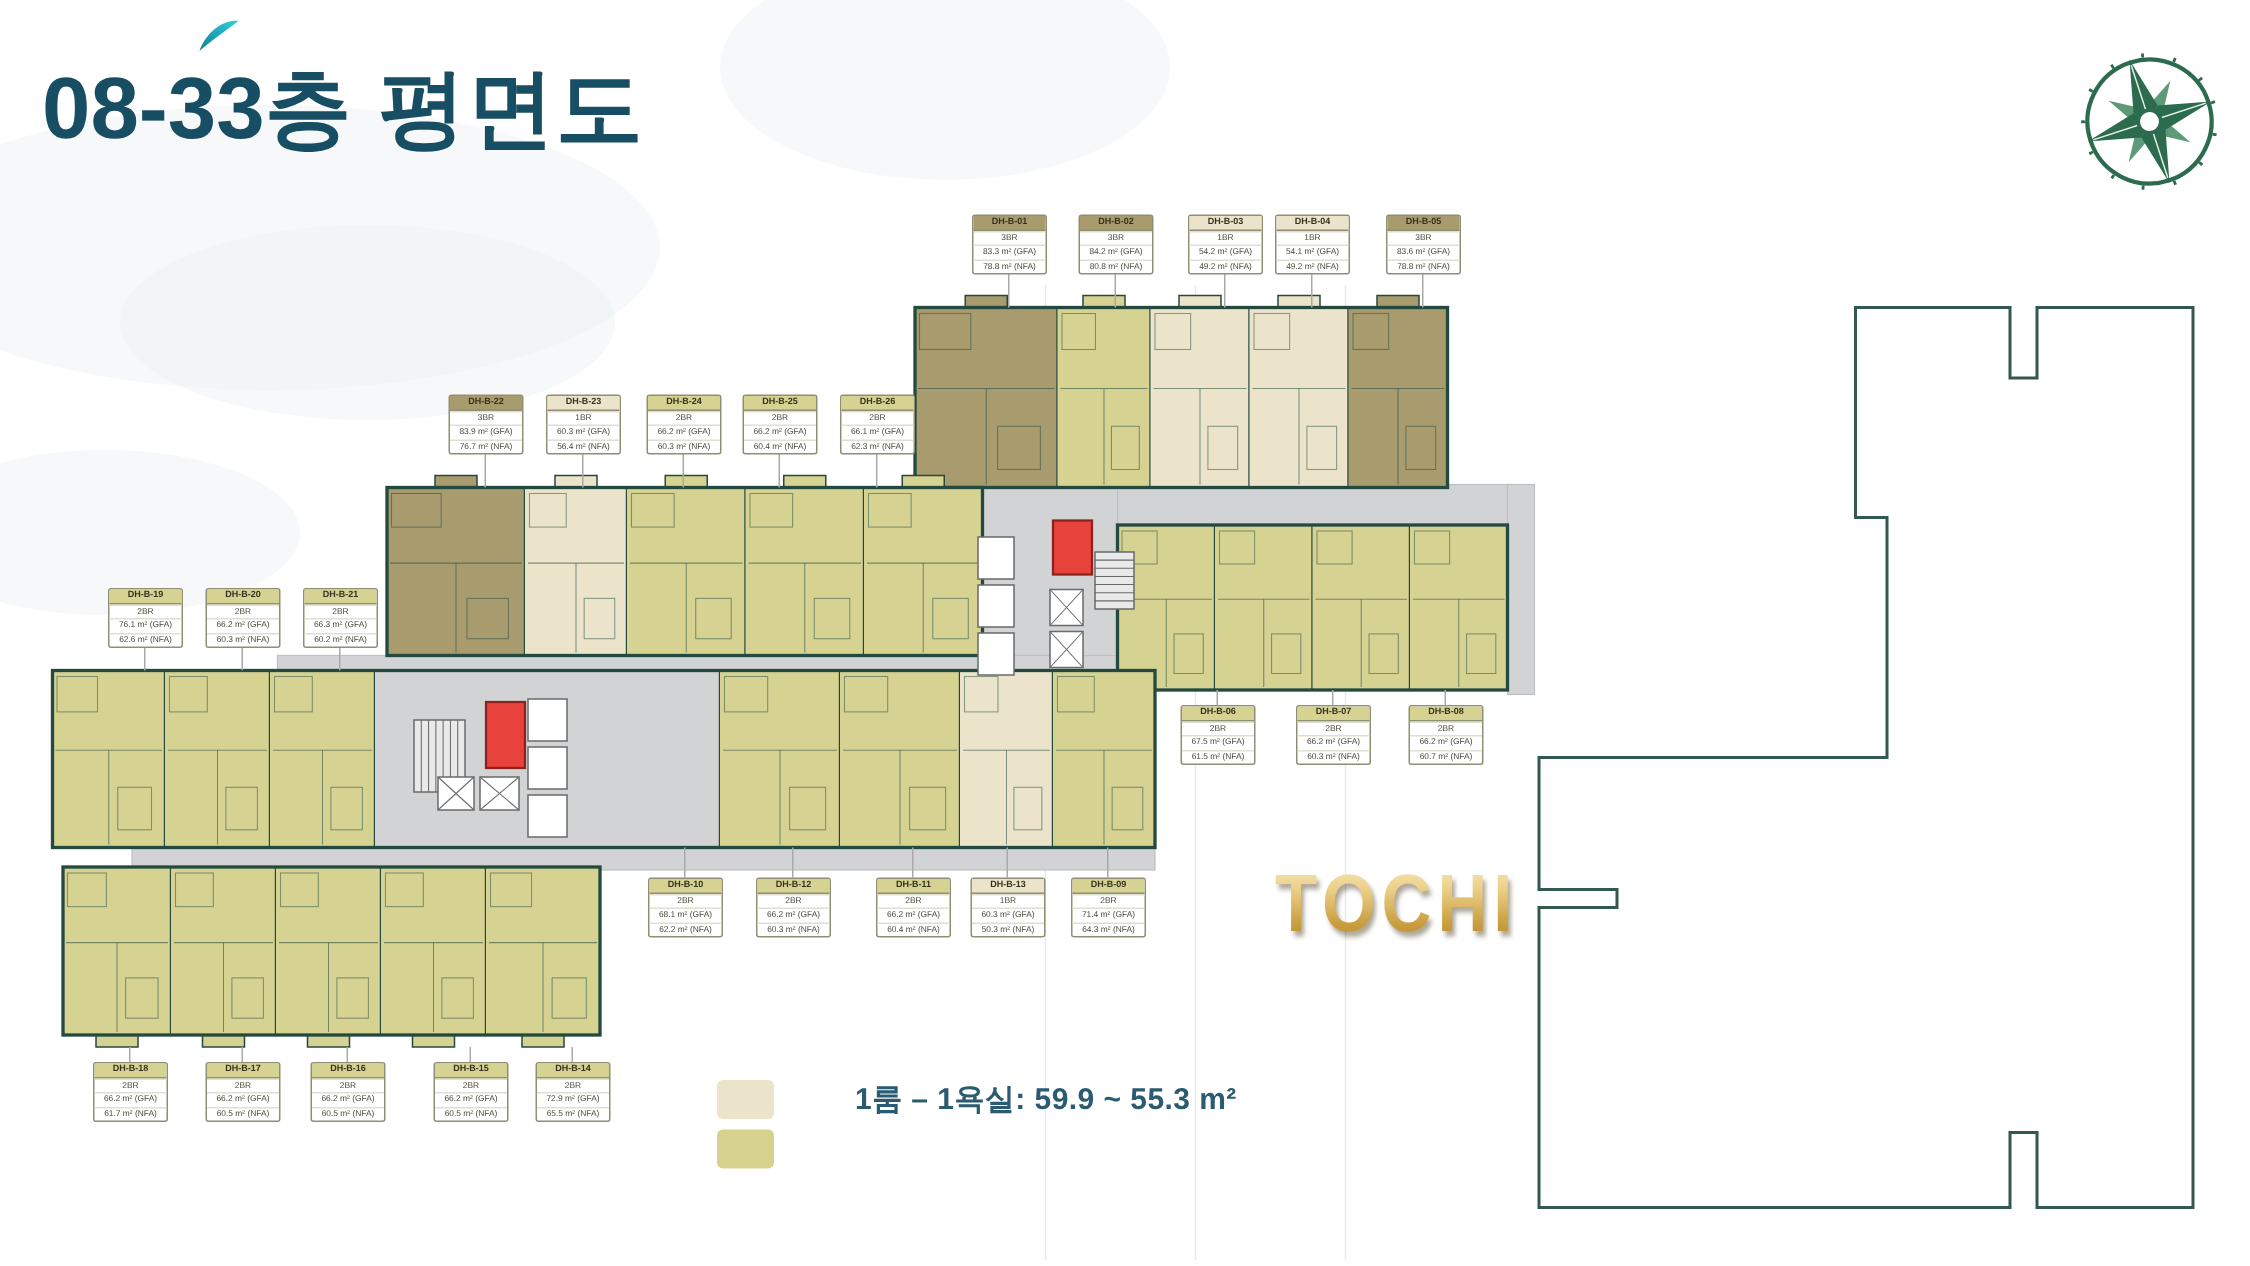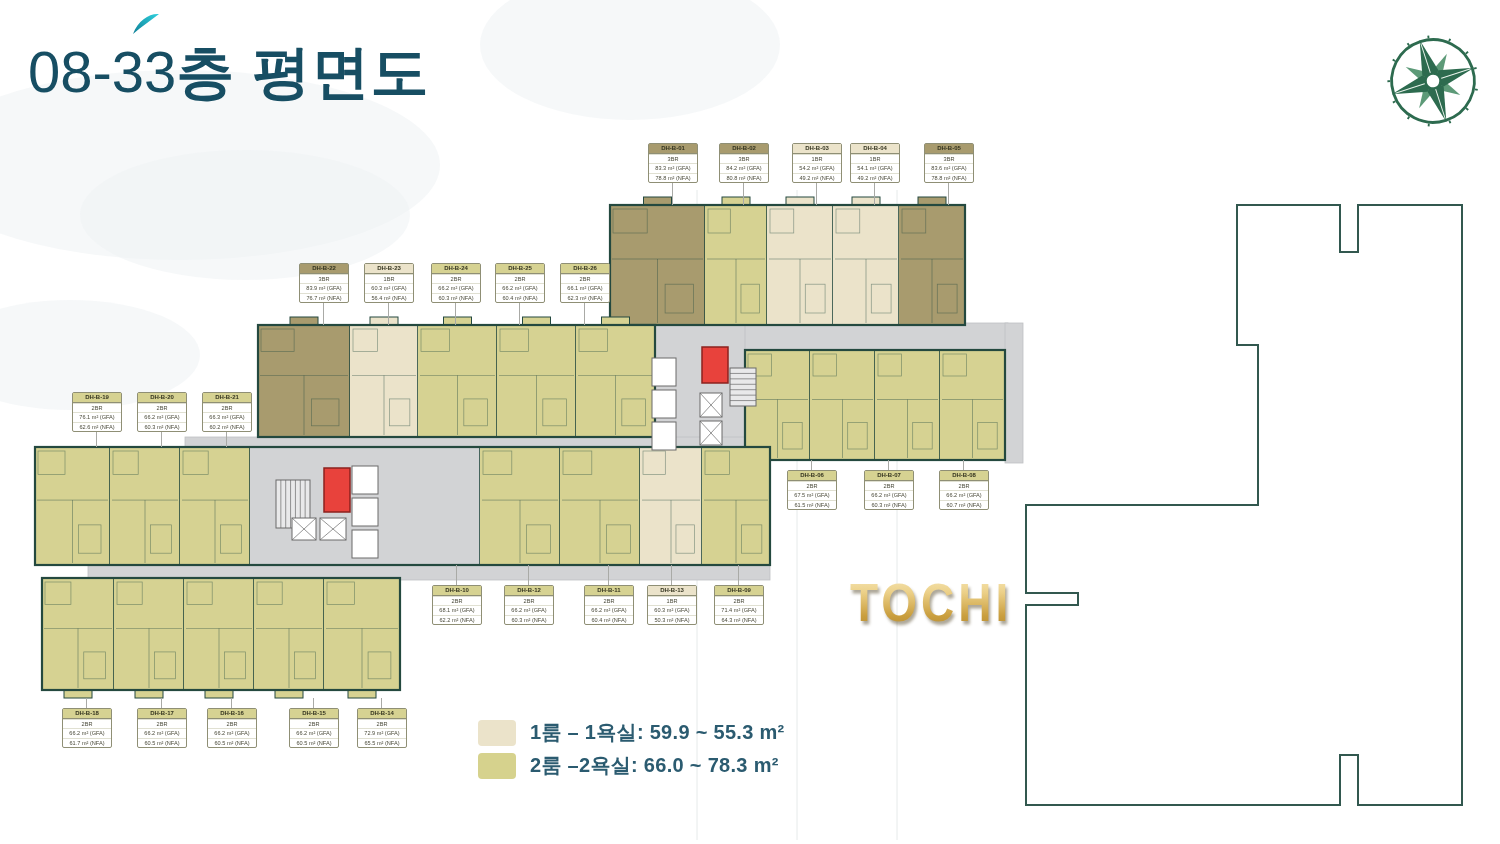--- a/index.html
+++ b/index.html
@@ -2,39 +2,39 @@
 <html><head>
 <meta charset="utf-8">
 <style>
   html,body{margin:0;padding:0;background:#ffffff;}
   .page{position:relative;width:1500px;height:844px;overflow:hidden;background:#ffffff;
         font-family:"Liberation Sans","DejaVu Sans",sans-serif;}
   .cloud{position:absolute;background:#eef3f4;border-radius:50%;opacity:.55;}
   #plan{position:absolute;left:0;top:0;}
   .title{position:absolute;left:28px;top:34px;font-size:58px;font-weight:800;
          color:#174e63;letter-spacing:1px;white-space:nowrap;}
-  .title .num{font-weight:400;letter-spacing:0;margin-top:16px;}
+  .title .num{font-weight:700;letter-spacing:0;margin-top:16px;}
   .swoosh{position:absolute;left:131px;top:12px;}
   .compass{position:absolute;left:1386px;top:34px;}
   .tochi{position:absolute;left:850px;top:570px;font-size:46px;font-weight:800;
          letter-spacing:4px;transform:scaleY(1.18);transform-origin:top left;
          background:linear-gradient(180deg,#f8eec6 0%,#ecd088 35%,#c99e3e 72%,#b3862e 100%);
          -webkit-background-clip:text;background-clip:text;color:transparent;
          filter:drop-shadow(2px 3px 1.5px rgba(60,45,10,.42));}
   
   .callout{position:absolute;width:48px;background:#ffffff;border:1px solid #8f8f75;
            border-radius:2px;font-size:5.6px;line-height:8.5px;text-align:center;
            color:#4a4a3a;z-index:5;}
   .callout .hd{font-weight:bold;font-size:6px;color:#33331f;border-bottom:1px solid #8f8f75;}
   .callout .row{border-top:1px solid #e0e0d2;}
   .callout .row:first-of-type{border-top:none;}
   .leader{position:absolute;width:1px;background:#a9aaa6;z-index:4;}
   
   .legend{position:absolute;left:478px;top:716px;}
-  .legend-row{display:flex;align-items:center;height:33px;}
+  .legend-row{display:flex;align-items:center;height:33px;gap:40px;}
   .legend-swatch{width:38px;height:26px;border-radius:4px;margin-right:14px;flex:none;}
   .legend-text{font-size:20px;font-weight:bold;color:#2b5b70;letter-spacing:.3px;white-space:nowrap;}
 </style>
 </head>
 <body>
 
 <div class="page">
 
   <div class="cloud" style="left:-80px;top:70px;width:520px;height:190px;"></div>
   <div class="cloud" style="left:80px;top:150px;width:330px;height:130px;"></div>
@@ -502,17 +502,16 @@
       <div class="leader" style="left: 381px; height: 10px; top: 698px;"></div>
     </div>
 
   <div class="legend" id="legend">
       <div class="legend-row">
         <div class="legend-swatch" style="background: rgb(235, 227, 202);"></div>
         <div class="legend-text">1룸 – 1욕실: 59.9 ~ 55.3 m²</div>
       </div>
       <div class="legend-row">
         <div class="legend-swatch" style="background: rgb(214, 210, 141);"></div>
-        <div class="legend-text">2룸 –2욕실: 66.0 ~ 78.3 m²</div>
       </div>
     </div>
 
 </div>
 
 </body></html>

